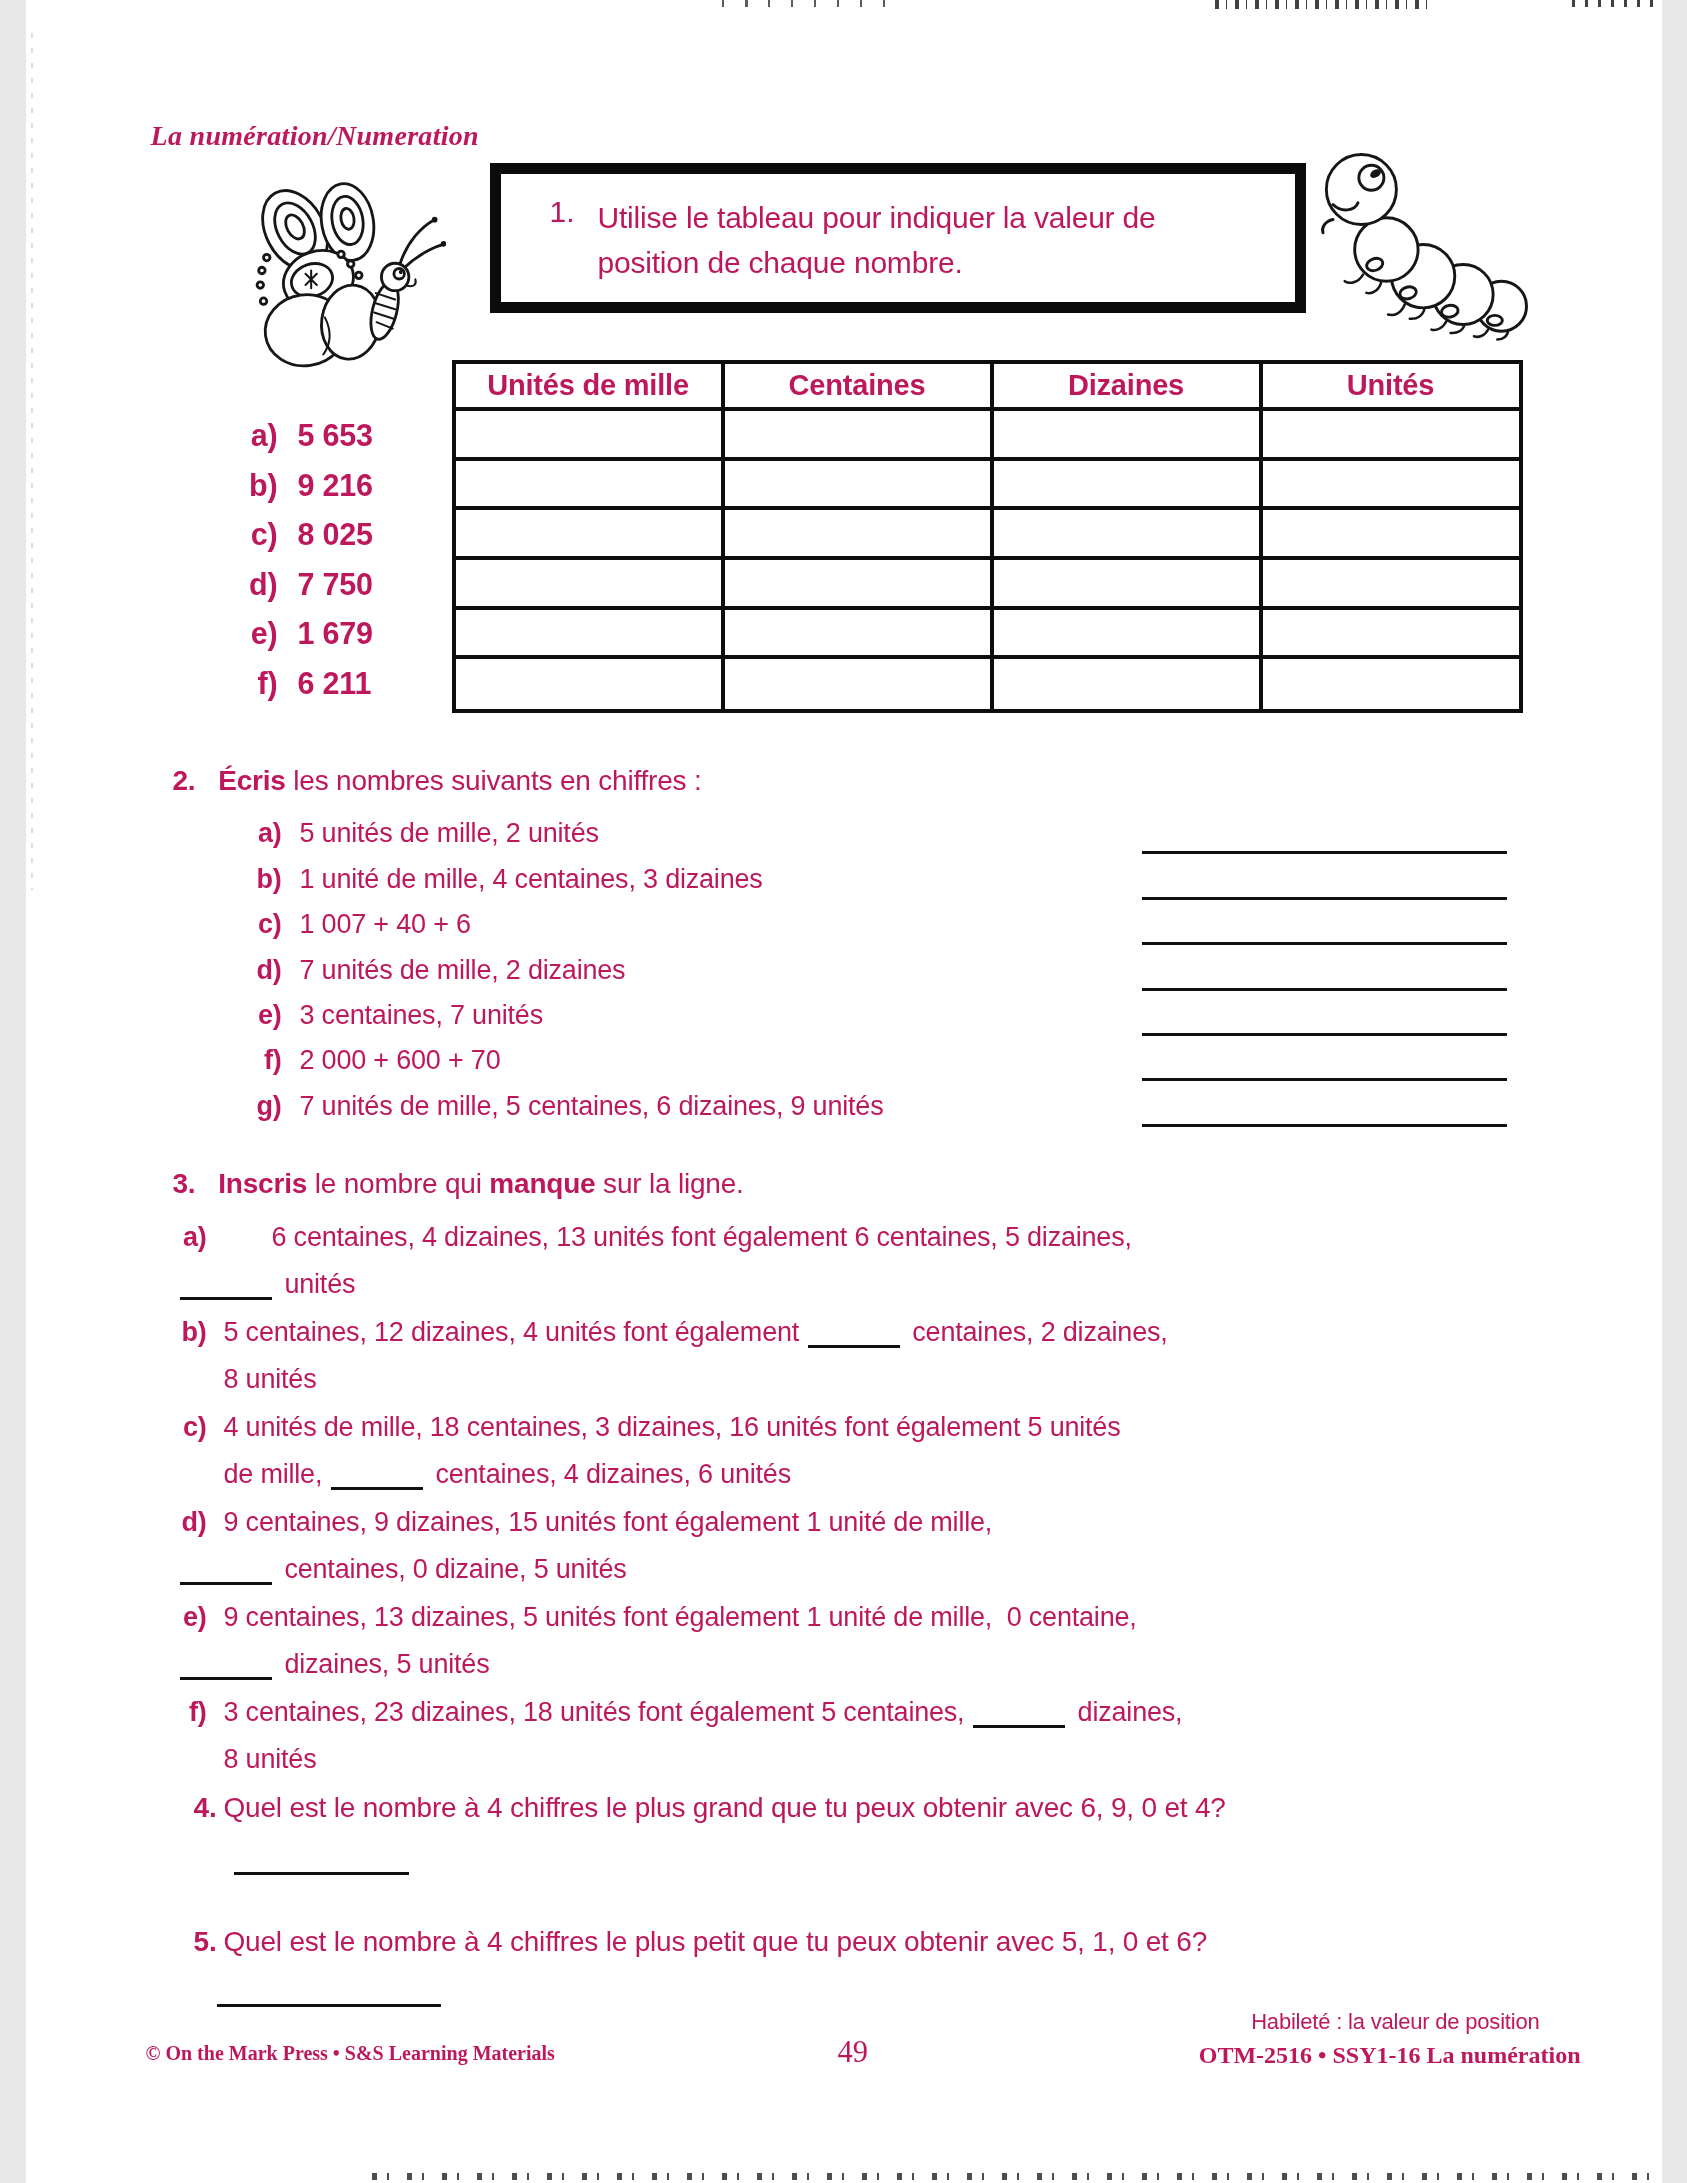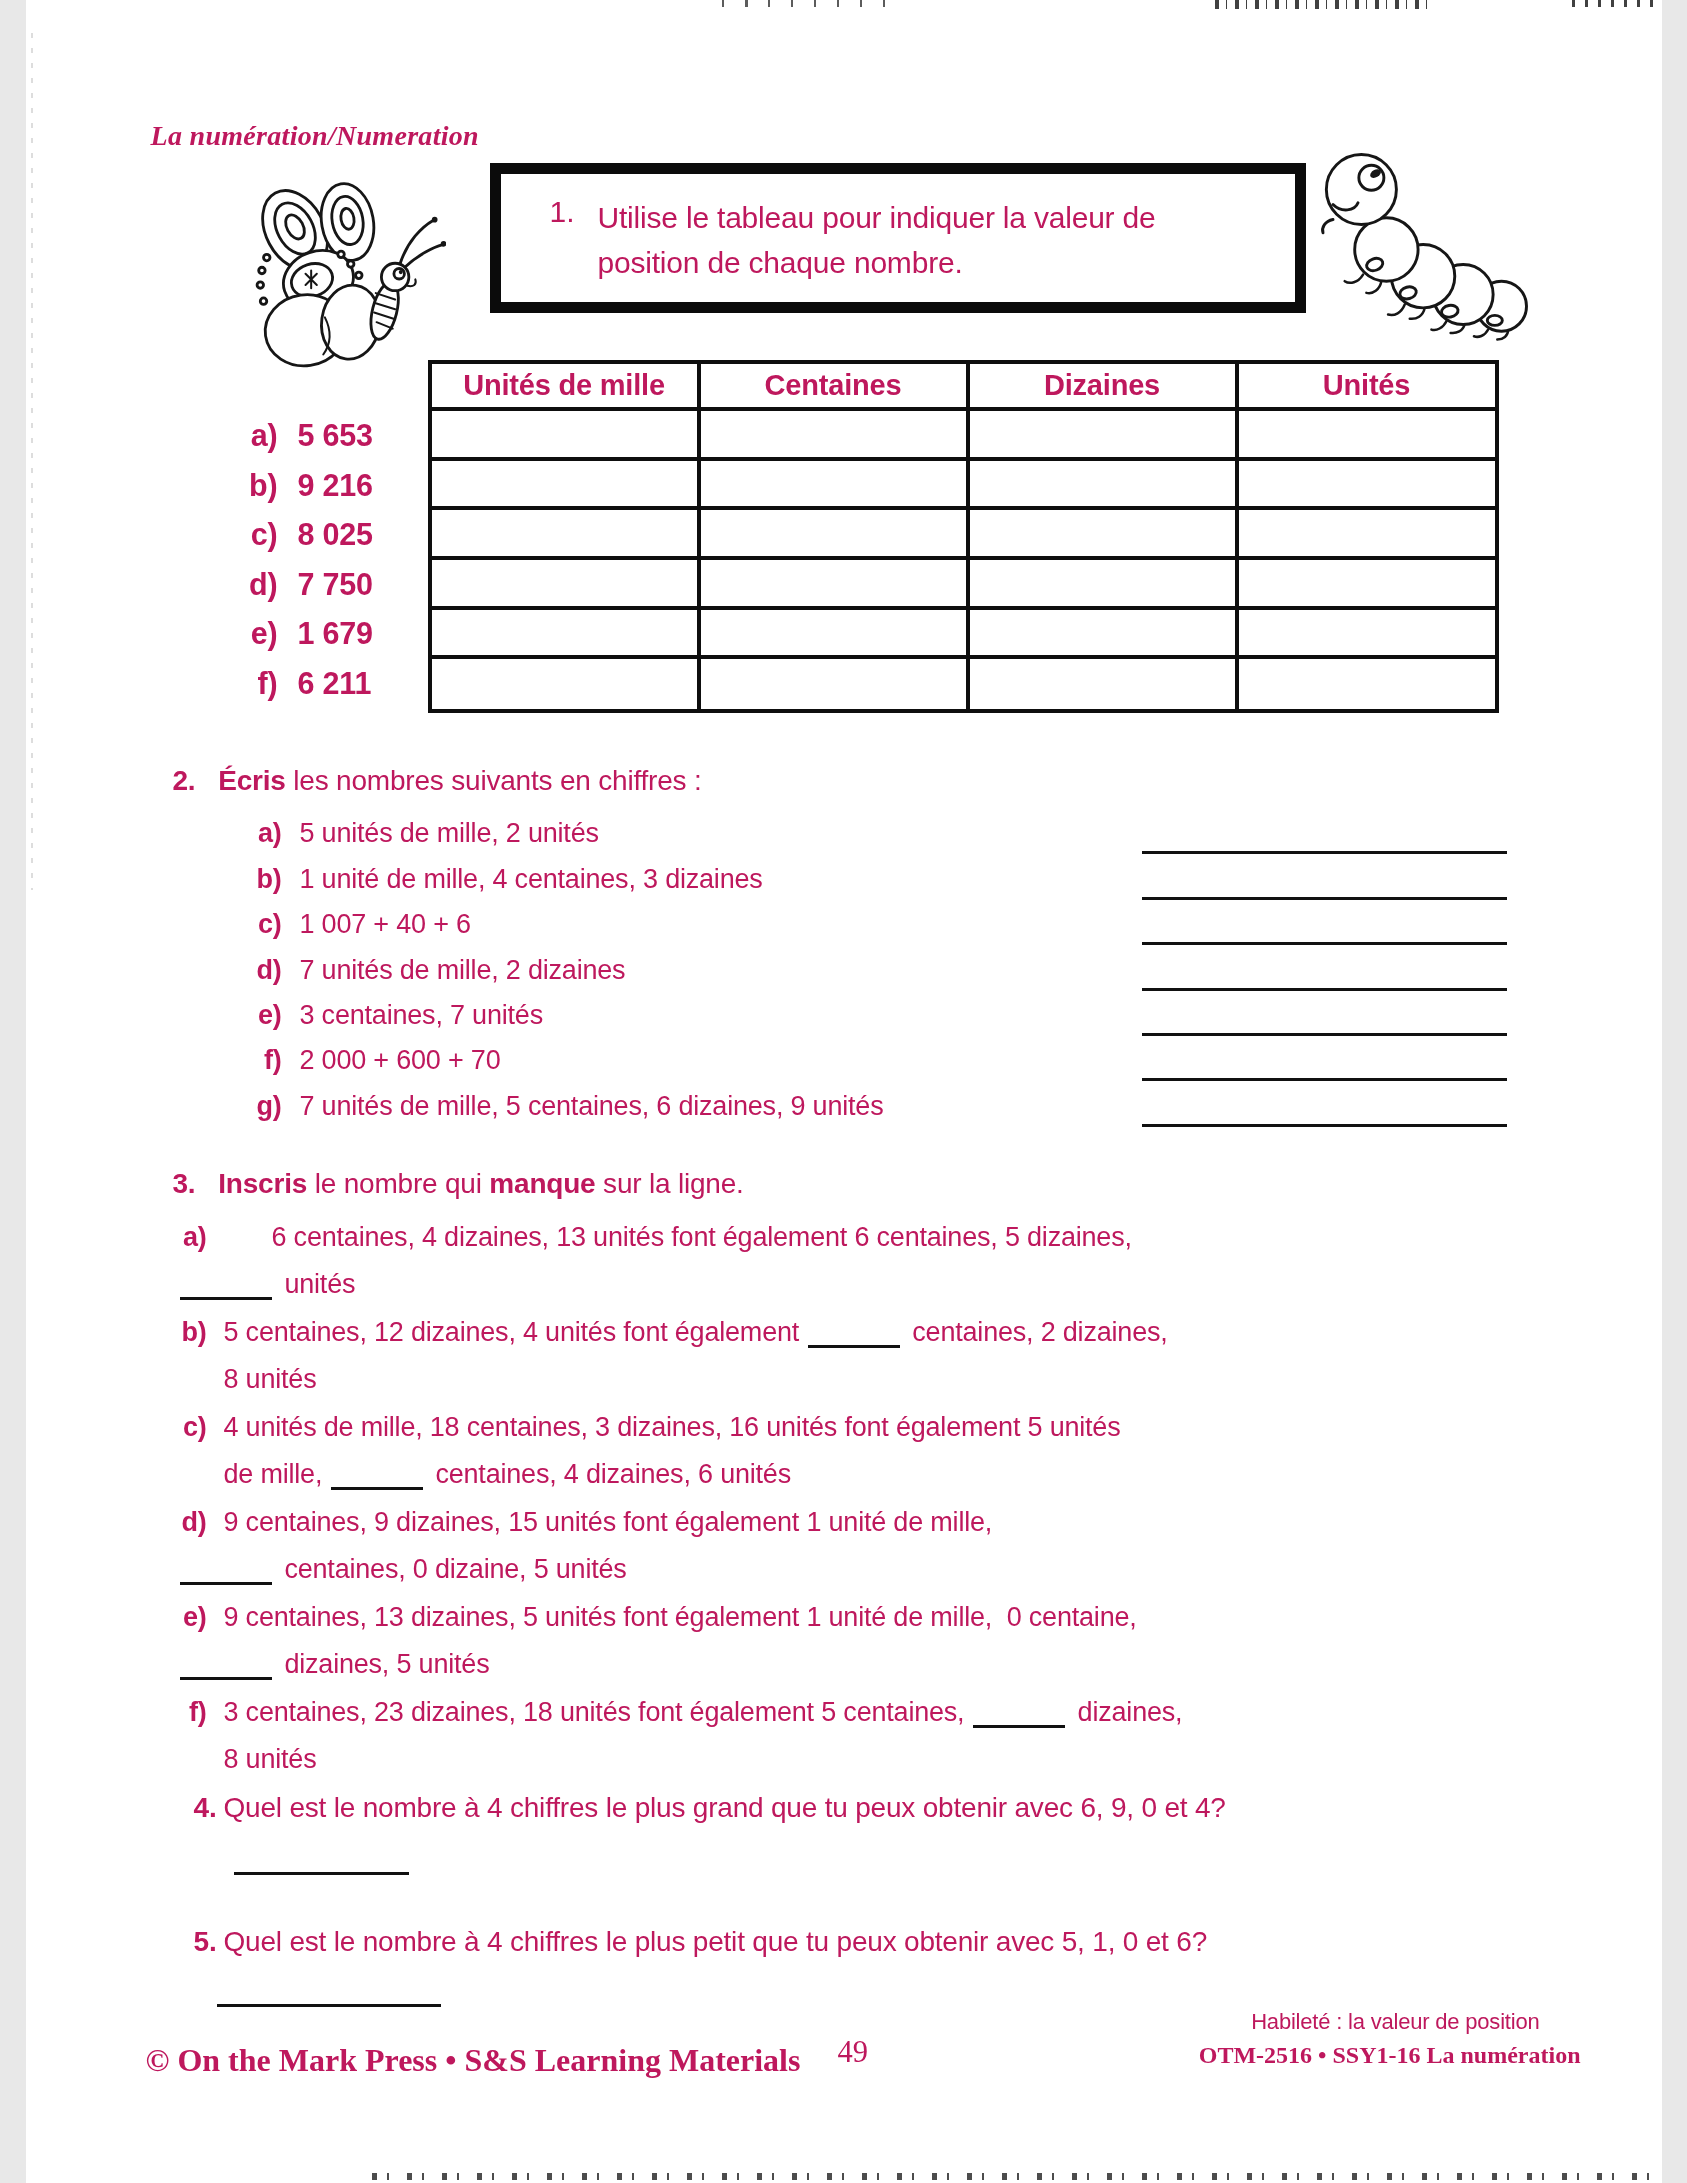--- a/index.html
+++ b/index.html
@@ -29,21 +29,21 @@
   .ibox{left:464px;top:163px;width:816px;height:150px;border:11.5px solid #0b0b0b;background:#fff;
         display:flex;padding:21.4px 6.6px 0 49px}
   .ibox .qn{flex:none;width:48px;font-size:30px}
   .ibox .itext{font-size:30px;line-height:45px;width:585px;letter-spacing:-0.2px}
 
   
   .butterfly{left:202px;top:177px;width:218px;height:208px}
   .caterpillar{left:1282px;top:142px;width:221px;height:210px}
 
   
-  .pv-grid{left:402px;top:360px;width:1071px;height:353px;border:4.1px solid #0e0e0e;background:#fff;
+  .pv-grid{left:426px;top:360px;width:1071px;height:353px;border:4.1px solid #0e0e0e;background:#fff;
            display:grid;grid-template-columns:269px 269px 269px 1fr;grid-template-rows:47px repeat(6,1fr)}
   .pv-grid .cell{border-right:4.1px solid #0e0e0e;border-bottom:4.1px solid #0e0e0e}
   .pv-grid .c3{border-right:none}
   .pv-grid .r5{border-bottom:none}
   .pv-grid .th{display:flex;align-items:center;justify-content:center;
                font-weight:700;font-size:29px;letter-spacing:-0.2px}
   .tlabels{left:206px;top:411px;width:185px;height:297px;display:flex;flex-direction:column}
   .tlab-row{flex:1;display:flex;align-items:center;font-weight:700;font-size:30.5px;letter-spacing:-0.2px}
   .tlab-row .lab{width:46px;text-align:right;margin-right:20px}
 
@@ -66,21 +66,21 @@
   .q3-line .seg{position:absolute;white-space:nowrap}
   .blank{display:inline-block;width:92px;height:28px;border-bottom:3.3px solid #111;vertical-align:-7.4px;margin:0 5px 0 1.6px}
 
   
   .q45{position:absolute;font-size:28px;letter-spacing:-0.2px;white-space:nowrap}
   .q45 .qn{position:absolute;left:-51px;width:44px;text-align:right;font-weight:700}
   .ansline{position:absolute;height:3.3px;background:#111}
 
   
   .skill{left:1160px;top:2009px;width:354px;text-align:right;font-size:22px;letter-spacing:-0.2px}
-  .copyright{left:120px;top:2042px;font-family:"Liberation Serif",serif;font-weight:700;font-size:32px}
+  .copyright{left:120px;top:2042px;font-family:"Liberation Serif",serif;font-weight:700;font-size:20px}
   .pagenum{left:812px;top:2035px;font-family:"Liberation Serif",serif;font-size:30.5px}
   .code{left:1141px;top:2042px;width:414px;text-align:right;font-family:"Liberation Serif",serif;font-weight:700;font-size:24px}
 </style>
 </head>
 <body>
 
 <div class="page">
 
   <div class="art art-top1"></div>
   <div class="art art-top2"></div>

